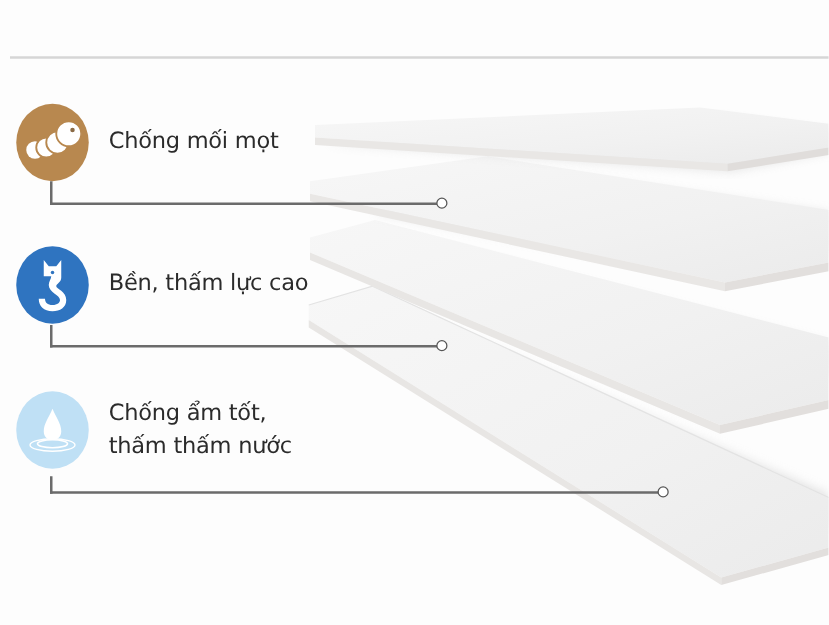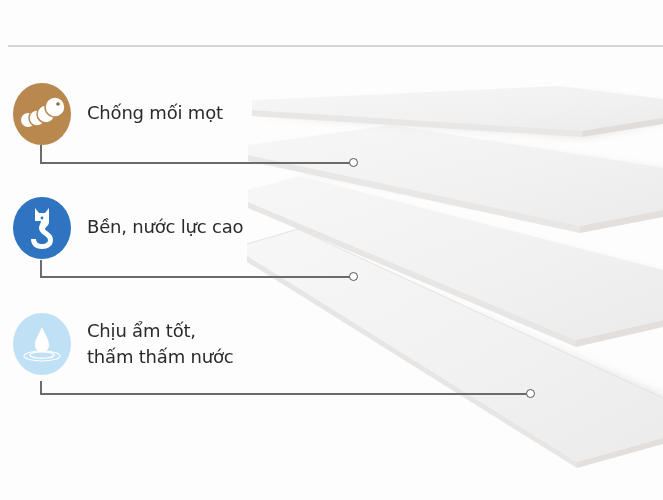--- a/index.html
+++ b/index.html
@@ -97,31 +97,31 @@
   <div class="connector-v" style="left:40px; top:145px; height:19px;"></div>
   <div class="connector-h" style="left:40px; top:162px; width:310px;"></div>
   <div class="connector-dot" style="left:349px; top:158px;"></div>
 
   <div class="feature-icon" style="left:13px; top:197px; background:#2f74c0;">
     <svg width="34" height="44" viewBox="0 0 34 44">
       <path d="M10 2 L14 7 L20 7 L24 2 L24 16 C24 20 20 21 20 23 C20 25 28 27 28 34 C28 40 23 43 17 43 C10 43 6 39 6 33 L11 33 C11 36 13 38 17 38 C21 38 23 36 23 34 C23 30 14 28 14 22 C14 19 16 17 16 15 L10 15 Z" fill="#fff"></path>
       <circle cx="17" cy="12" r="1.4" fill="#2f74c0"></circle>
     </svg>
   </div>
-  <div class="feature-label" style="left:87px; top:214px;">Bền, nước lực cao</div>
+  <div class="feature-label" style="left:87px; top:214px;">Bền, thấm lực cao</div>
   <div class="connector-v" style="left:40px; top:260px; height:18px;"></div>
   <div class="connector-h" style="left:40px; top:276px; width:310px;"></div>
   <div class="connector-dot" style="left:349px; top:272px;"></div>
 
   <div class="feature-icon" style="left:13px; top:313px; background:#bfe0f5;">
     <svg width="46" height="46" viewBox="0 0 46 46">
       <path d="M23 6 C26 13 30 18 30 24 C30 28.5 27 31 23 31 C19 31 16 28.5 16 24 C16 18 20 13 23 6 Z" fill="#fff"></path>
       <ellipse cx="23" cy="34" rx="12" ry="3.2" fill="none" stroke="#fff" stroke-width="1.3"></ellipse>
       <ellipse cx="23" cy="35" rx="18" ry="5" fill="none" stroke="#fff" stroke-width="1.1"></ellipse>
     </svg>
   </div>
-  <div class="feature-label" style="left:87px; top:318px;">Chịu ẩm tốt,</div>
+  <div class="feature-label" style="left:87px; top:318px;">Chống ẩm tốt,</div>
   <div class="feature-label" style="left:87px; top:344px;">thấm thấm nước</div>
   <div class="connector-v" style="left:40px; top:381px; height:14px;"></div>
   <div class="connector-h" style="left:40px; top:393px; width:487px;"></div>
   <div class="connector-dot" style="left:526px; top:389px;"></div>
 
 </div>
 
 </body></html>

